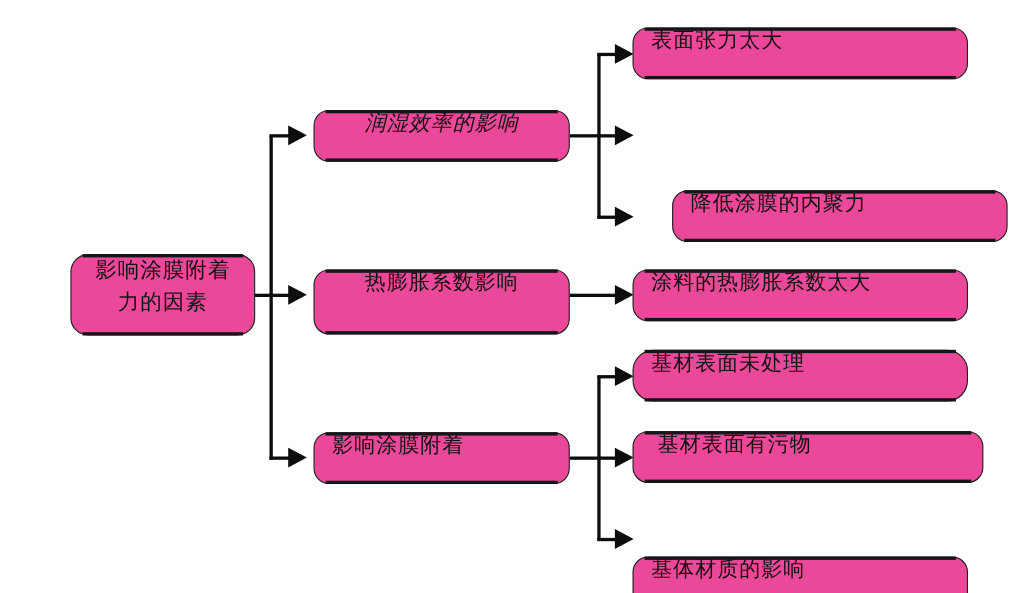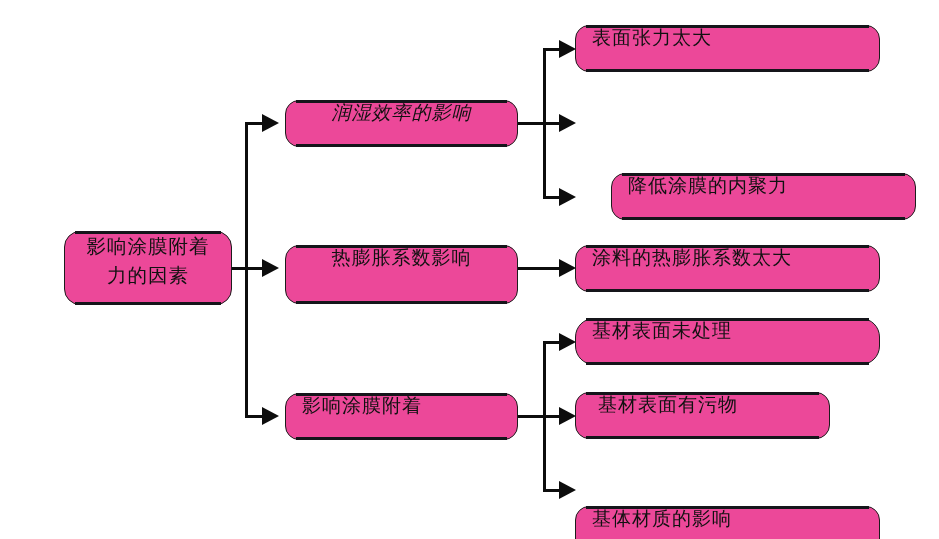--- a/index.html
+++ b/index.html
@@ -151,21 +151,21 @@
   </div>
 
   <div class="node leaf left" style="left:575px; top:245px; width:305px; height:47px;">
     <span class="label">涂料的热膨胀系数太大</span>
   </div>
 
   <div class="node leaf left" style="left:575px; top:318px; width:305px; height:47px;border-radius:19px;">
     <span class="label">基材表面未处理</span>
   </div>
 
-  <div class="node leaf left" style="left:575px; top:392px; width:255px; height:47px;padding-left:22px;">
+  <div class="node leaf left" style="left:575px; top:392px; width:319px; height:47px;padding-left:22px;">
     <span class="label">基材表面有污物</span>
   </div>
 
   <div class="node leaf left" style="left:575px; top:466px; width:305px; height:47px;margin-top:40px;">
     <span class="label">基体材质的影响</span>
   </div>
 
 </div>
 
 </body></html>

